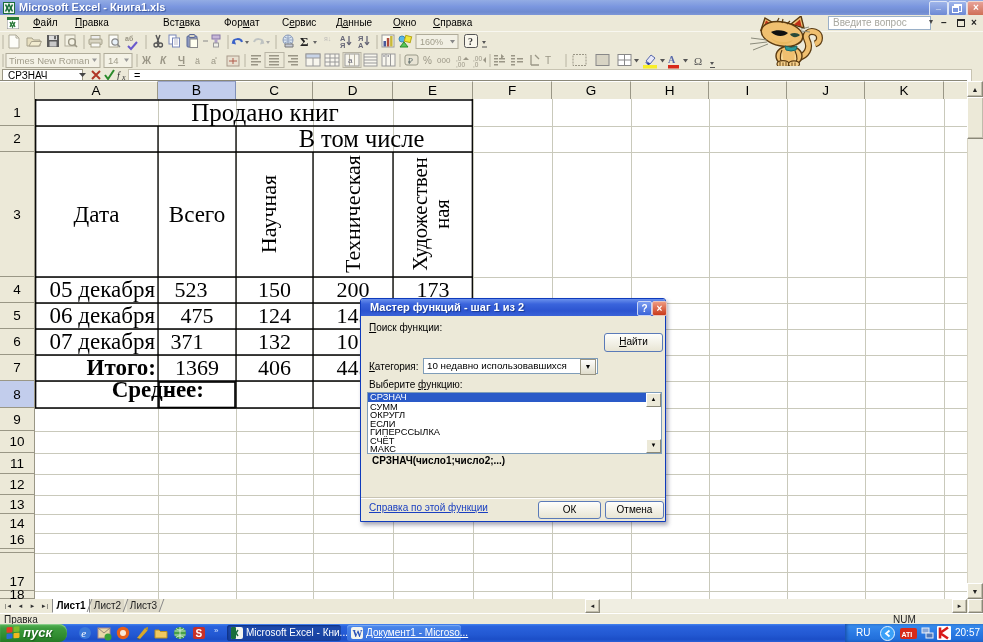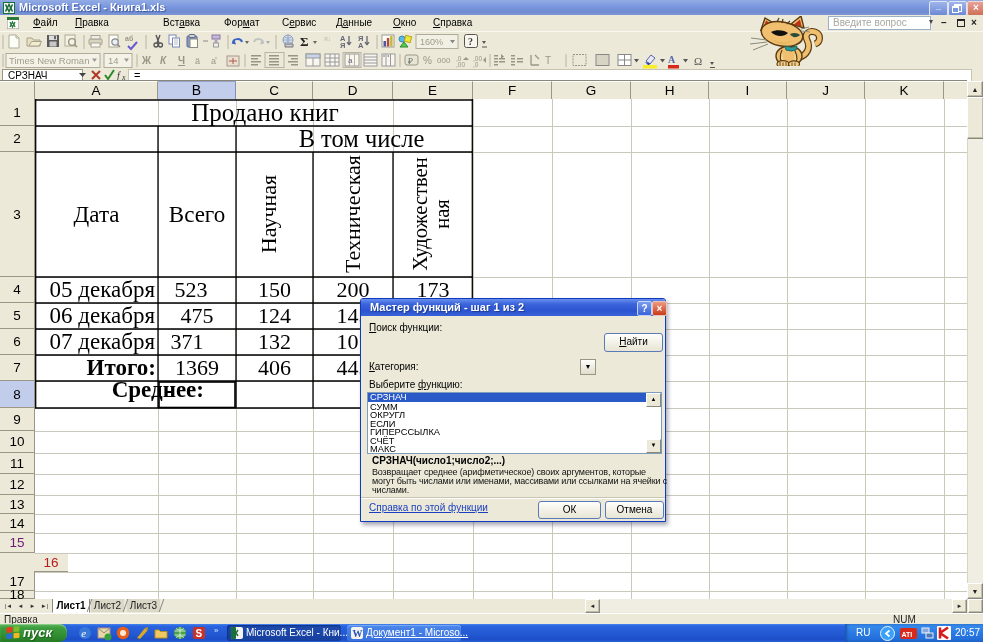--- a/index.html
+++ b/index.html
@@ -413,21 +413,21 @@
 <div class="abs" style="left:0;top:329px;width:34px;height:25px;background:#ece9d8;border-bottom:1px solid #9a9786;font-size:13.5px;text-align:center;color:#000;display:flex;align-items:center;justify-content:center;">6</div>
 <div class="abs" style="left:0;top:355px;width:34px;height:25px;background:#ece9d8;border-bottom:1px solid #9a9786;font-size:13.5px;text-align:center;color:#000;display:flex;align-items:center;justify-content:center;">7</div>
 <div class="abs" style="left:0;top:381px;width:34px;height:26px;background:#c2cdec;border-bottom:1px solid #9a9786;font-size:13.5px;text-align:center;color:#000;display:flex;align-items:center;justify-content:center;">8</div>
 <div class="abs" style="left:0;top:408px;width:34px;height:22px;background:#ece9d8;border-bottom:1px solid #9a9786;font-size:13.5px;text-align:center;color:#000;display:flex;align-items:center;justify-content:center;">9</div>
 <div class="abs" style="left:0;top:431px;width:34px;height:21px;background:#ece9d8;border-bottom:1px solid #9a9786;font-size:13.5px;text-align:center;color:#000;display:flex;align-items:center;justify-content:center;">10</div>
 <div class="abs" style="left:0;top:453px;width:34px;height:20px;background:#ece9d8;border-bottom:1px solid #9a9786;font-size:13.5px;text-align:center;color:#000;display:flex;align-items:center;justify-content:center;">11</div>
 <div class="abs" style="left:0;top:474px;width:34px;height:20px;background:#ece9d8;border-bottom:1px solid #9a9786;font-size:13.5px;text-align:center;color:#000;display:flex;align-items:center;justify-content:center;">12</div>
 <div class="abs" style="left:0;top:495px;width:34px;height:18px;background:#ece9d8;border-bottom:1px solid #9a9786;font-size:13.5px;text-align:center;color:#000;display:flex;align-items:center;justify-content:center;">13</div>
 <div class="abs" style="left:0;top:514px;width:34px;height:18px;background:#ece9d8;border-bottom:1px solid #9a9786;font-size:13.5px;text-align:center;color:#000;display:flex;align-items:center;justify-content:center;">14</div>
 <div class="abs" style="left:0;top:533px;width:34px;height:19px;background:#ece9d8;border-bottom:1px solid #9a9786;font-size:13.5px;text-align:center;color:#701a75;display:flex;align-items:center;justify-content:center;">15</div>
-<div class="abs" style="left:0;top:553px;width:34px;height:18px;background:#ece9d8;border-bottom:1px solid #9a9786;font-size:13.5px;text-align:center;color:#b91c1c;display:flex;align-items:center;justify-content:center;margin-left:34px;">16</div>
+<div class="abs" style="left:0;top:530px;width:34px;height:18px;background:#ece9d8;border-bottom:1px solid #9a9786;font-size:13.5px;text-align:center;color:#000000;display:flex;align-items:center;justify-content:center;">16</div>
 <div class="abs" style="left:0;top:572px;width:34px;height:18px;background:#ece9d8;border-bottom:1px solid #9a9786;font-size:13.5px;text-align:center;color:#000;display:flex;align-items:center;justify-content:center;">17</div>
 <div class="abs" style="left:0;top:591px;width:34px;height:7px;background:#ece9d8;border-bottom:1px solid #9a9786;font-size:13.5px;text-align:center;color:#000;display:flex;align-items:center;justify-content:center;">18</div>
 <svg class="abs" style="left:0;top:99px" width="967" height="500" viewBox="0 0 967 500">
     <line x1="158.5" y1="0" x2="158.5" y2="500" stroke="#c9c9bb"></line>
     <line x1="236.5" y1="0" x2="236.5" y2="500" stroke="#c9c9bb"></line>
     <line x1="313.5" y1="0" x2="313.5" y2="500" stroke="#c9c9bb"></line>
     <line x1="393.5" y1="0" x2="393.5" y2="500" stroke="#c9c9bb"></line>
     <line x1="473.5" y1="0" x2="473.5" y2="500" stroke="#c9c9bb"></line>
     <line x1="552.5" y1="0" x2="552.5" y2="500" stroke="#c9c9bb"></line>
     <line x1="631.5" y1="0" x2="631.5" y2="500" stroke="#c9c9bb"></line>
@@ -619,32 +619,33 @@
   <div class="abs" style="left:276px;top:2px;width:13px;height:13px;border-radius:2px;border:1px solid #c8d4f4;
     background:linear-gradient(#7a9cf0,#3a64d8);color:#fff;font-weight:bold;font-size:10px;text-align:center;line-height:13px;">?</div>
   <div class="abs" style="left:291px;top:2px;width:13px;height:13px;border-radius:2px;border:1px solid #e8c4bc;
     background:linear-gradient(#ee9a80,#ca3a1a);color:#fff;font-weight:bold;font-size:10px;text-align:center;line-height:13px;">×</div>
 
   <div class="abs" style="left:8px;top:23px;"><u>П</u>оиск функции:</div>
   <div class="abs" style="left:243px;top:34px;width:57px;height:17px;border:1px solid #5a7ab8;border-radius:3px;
     background:linear-gradient(#fefefc,#e8e5d4);text-align:center;line-height:16px;"><u>Н</u>айти</div>
 
   <div class="abs" style="left:8px;top:62px;"><u>К</u>атегория:</div>
+  <div class="abs" style="left:62px;top:59px;width:170px;height:14px;background:#fff;border:1px solid #7f9db9;
+    line-height:14px;padding-left:3px;font-size:9.8px;">10 недавно использовавшихся</div>
   <div class="abs" style="left:219px;top:60px;width:14px;height:14px;background:linear-gradient(#fdfdfc,#e0ddcc);
     border:1px solid #9a9684;font-size:7px;text-align:center;line-height:13px;">▼</div>
 
   <div class="abs" style="left:8px;top:80px;">Выберите <u>ф</u>ункцию:</div>
   <div class="abs" style="left:6px;top:93px;width:293px;height:60px;background:#fff;border:1px solid #7f9db9;"></div>
   <div class="abs" style="left:7px;top:94px;width:278px;height:9px;background:#2a5ac8;color:#fff;font-size:9.3px;line-height:9px;padding-left:2px;">СРЗНАЧ</div>
   <div class="abs" style="left:9px;top:103.5px;font-size:9.3px;line-height:8.6px;color:#000;">СУММ<br>ОКРУГЛ<br>ЕСЛИ<br>ГИПЕРССЫЛКА<br>СЧЁТ<br>МАКС</div>
   <div class="abs" style="left:285px;top:94px;width:13px;height:12px;background:#ece9d8;border:1px solid #fff;border-right-color:#8a8878;border-bottom-color:#8a8878;font-size:6px;text-align:center;line-height:11px;">▲</div>
   <div class="abs" style="left:285px;top:140px;width:13px;height:12px;background:#ece9d8;border:1px solid #fff;border-right-color:#8a8878;border-bottom-color:#8a8878;font-size:6px;text-align:center;line-height:11px;">▼</div>
 
   <div class="abs" style="left:11px;top:156px;font-weight:bold;">СРЗНАЧ(число1;число2;...)</div>
-  <div class="abs" style="left:11px;top:169px;width:292px;font-size:9px;line-height:8.8px;color:#111;white-space:nowrap;letter-spacing:-0.15px;">Возвращает среднее (арифметическое) своих аргументов, которые<br>могут быть числами или именами, массивами или ссылками на ячейки с<br>числами.</div>
   <div class="abs" style="left:0px;top:198px;width:304px;height:1px;background:#c8c4b4;border-bottom:1px solid #fff;"></div>
   <div class="abs" style="left:8px;top:203px;color:#1a3fc0;text-decoration:underline;">Справка по этой функции</div>
   <div class="abs" style="left:177px;top:202px;width:61px;height:16px;border:1px solid #5a7ab8;border-radius:3px;
     background:linear-gradient(#fefefc,#e8e5d4);text-align:center;line-height:15px;">ОК</div>
   <div class="abs" style="left:244px;top:202px;width:57px;height:16px;border:1px solid #5a7ab8;border-radius:3px;
     background:linear-gradient(#fefefc,#e8e5d4);text-align:center;line-height:15px;">Отмена</div>
 </div>
 
 <svg class="abs" style="left:749px;top:16px" width="80" height="50" viewBox="0 0 80 50">
 

